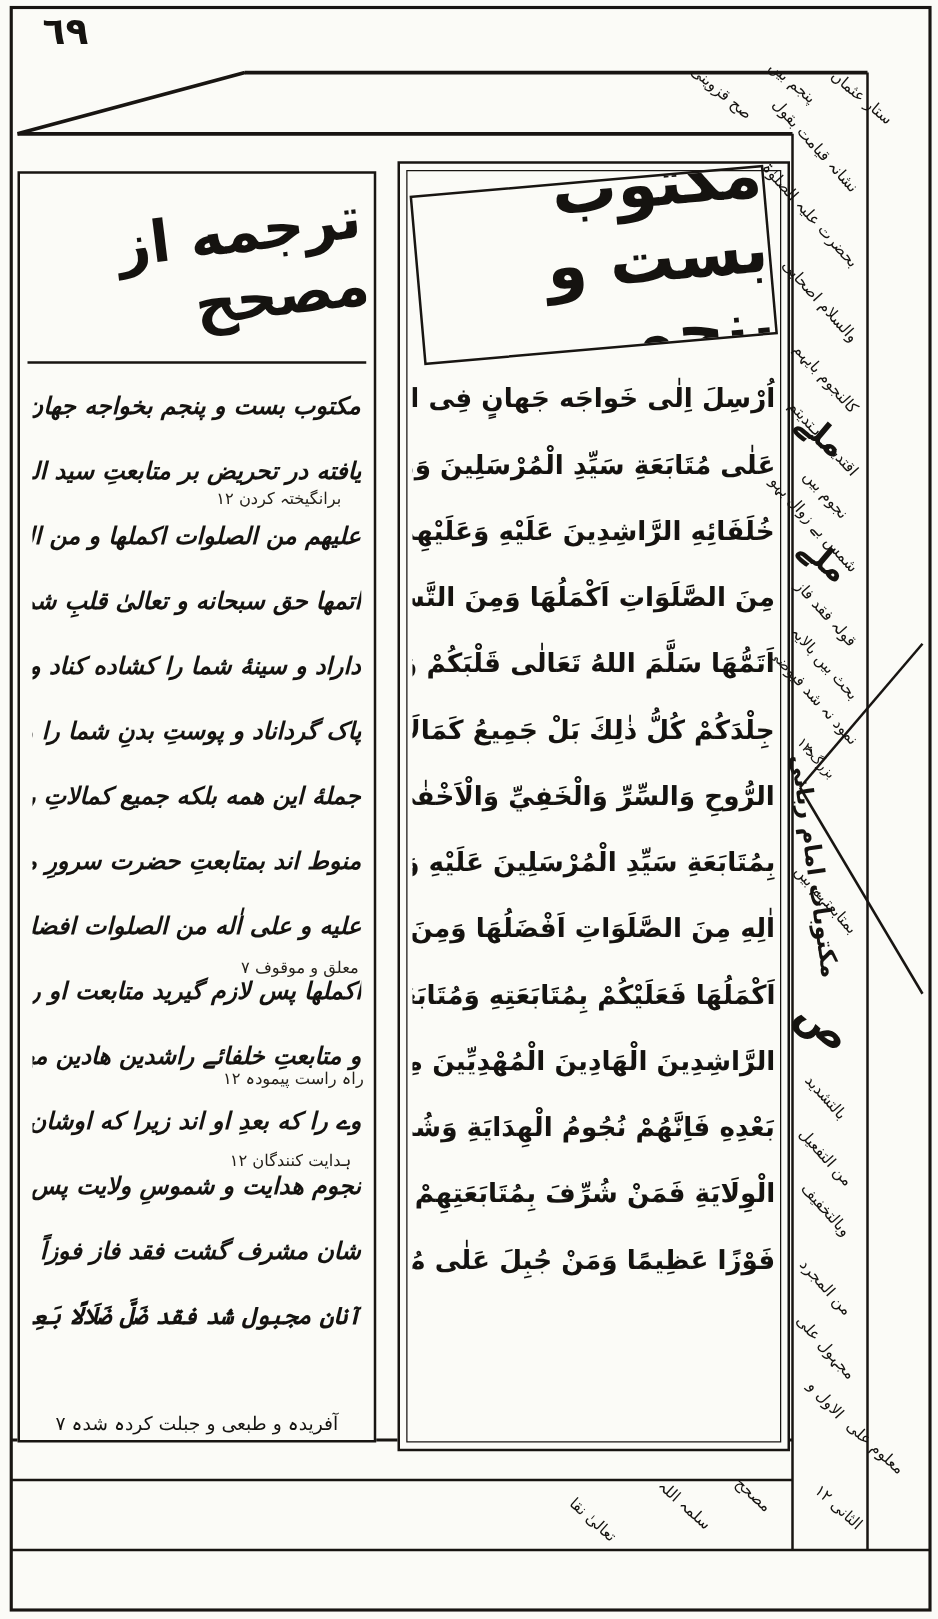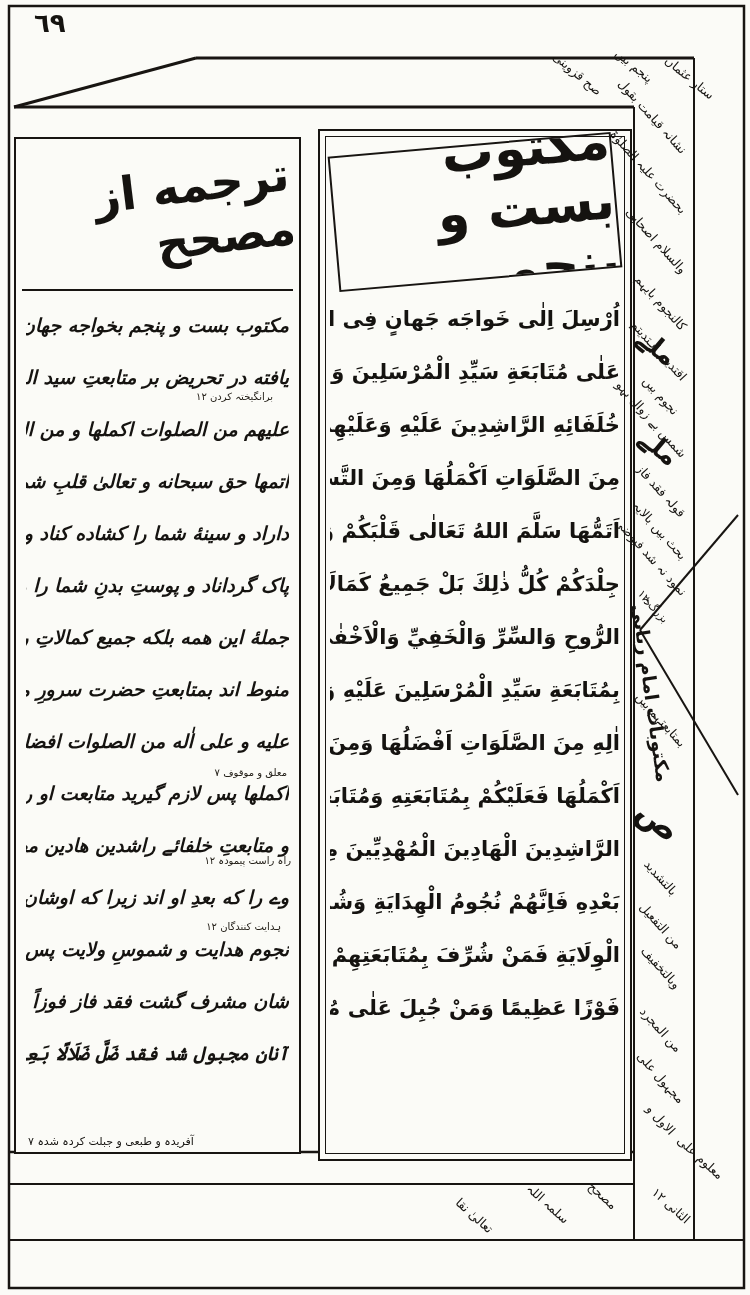--- a/index.html
+++ b/index.html
@@ -5,46 +5,46 @@
   html,body{margin:0;padding:0;}
   body{
     width:750px;height:1295px;position:relative;
     background:#fbfbf7;color:#151310;
     font-family:"DejaVu Sans",sans-serif;
     overflow:hidden;
   }
   .abs{position:absolute;}
   svg.frame{position:absolute;left:0;top:0;pointer-events:none;}
   
-  .pagenum{left:34px;top:8px;font-size:26px;font-weight:bold;letter-spacing:2px;}
+  .pagenum{left:34px;top:8px;font-size:30px;font-weight:bold;letter-spacing:2px;}
   
   .col{position:absolute;border:2px solid #181512;background:#fbfbf7;box-sizing:border-box;}
   .col-inner{position:absolute;inset:5px;border:1.5px solid #181512;}
   .col-header{
     position:absolute;left:6px;right:6px;top:6px;height:140px;
     display:flex;align-items:center;justify-content:center;
     font-weight:bold;overflow:hidden;
   }
   .hdr-right{border:2px solid #181512;font-size:52px;transform:rotate(-5deg);}
   .hdr-left{border-bottom:2px solid #181512;font-size:46px;transform:none;}
   .hdr-left .tilt{display:inline-block;transform:rotate(-7deg);}
   .body-lines{position:absolute;left:10px;right:10px;}
   .line{
     white-space:nowrap;text-align:center;overflow:hidden;
     direction:rtl;
   }
   .ar .line{height:53px;line-height:53px;font-size:21px;font-weight:600;}
   .fa .line{height:52px;line-height:52px;font-size:19px;font-style:italic;font-weight:600;}
   .gloss{
-    position:absolute;font-size:10px;font-style:normal;font-weight:normal;
+    position:absolute;font-size:13px;font-style:normal;font-weight:normal;
     white-space:nowrap;color:#242019;
   }
   .footnote{
-    position:absolute;bottom:4px;left:0;right:0;text-align:left;
-    font-size:11px;font-style:normal;white-space:nowrap;margin-left:12px;
+    position:absolute;bottom:4px;left:0;right:0;text-align:center;
+    font-size:15px;font-style:normal;white-space:nowrap;
   }
   
   .mnote{
     position:absolute;left:626px;width:70px;text-align:center;
     font-size:12.5px;white-space:nowrap;
     transform:rotate(48deg);transform-origin:center;
   }
   .bigword{
     position:absolute;font-size:26px;font-weight:bold;
     transform:rotate(40deg);white-space:nowrap;

